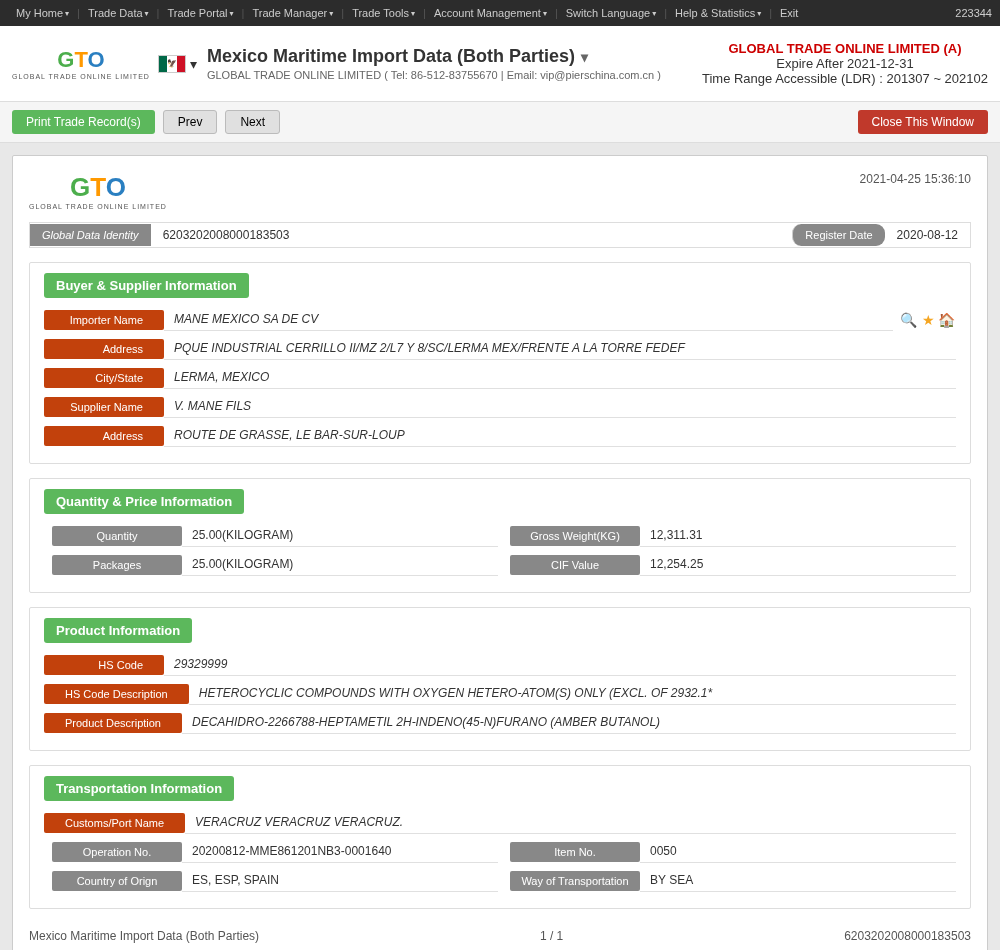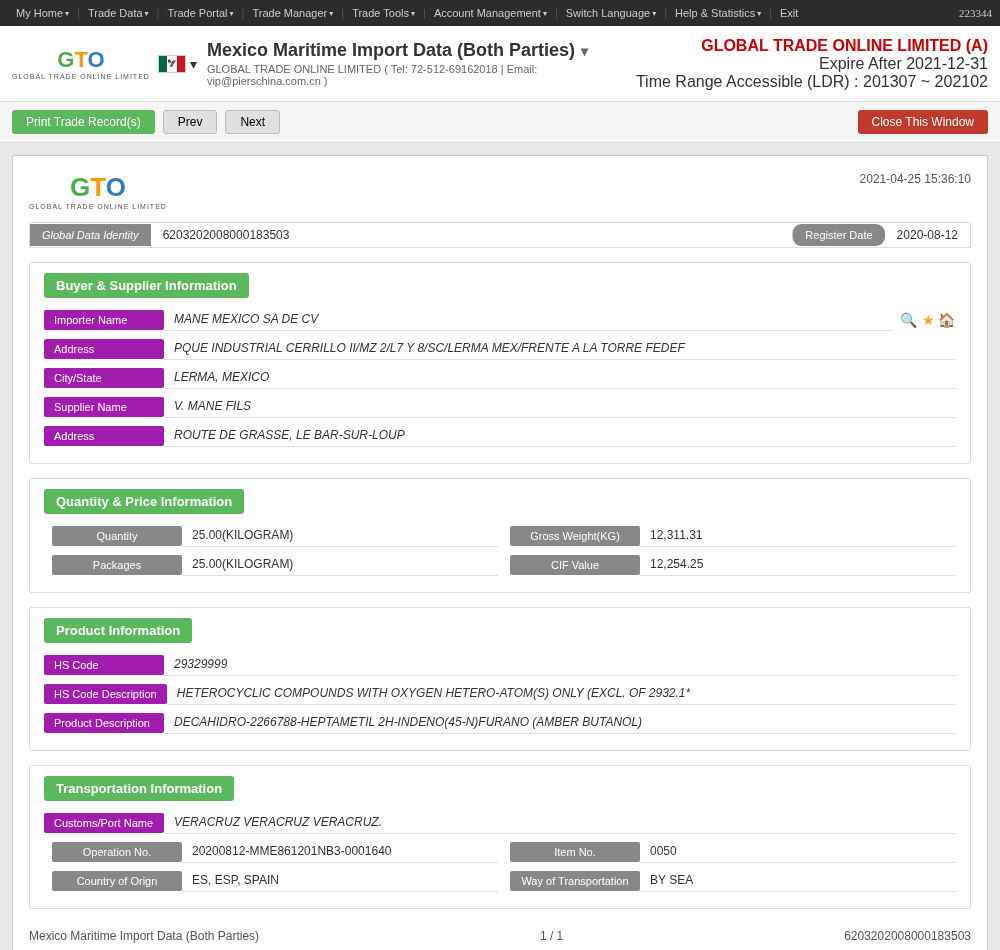--- a/index.html
+++ b/index.html
@@ -2,40 +2,40 @@
 <html><head>
   <meta charset="utf-8">
   <style>
     * { box-sizing: border-box; margin: 0; padding: 0; }
     body { font-family: Arial, sans-serif; font-size: 12px; background: #e8e8e8; color: #333; width: 1000px; }
 
     
     .top-nav { background: #2c2c2c; color: #ccc; display: flex; align-items: center; height: 26px; padding: 0 8px; font-size: 11px; }
     .top-nav .nav-item { padding: 0 8px; cursor: pointer; display: flex; align-items: center; gap: 2px; }
     .top-nav .separator { color: #555; }
-    .top-nav .account-num { margin-left: auto; color: #ccc; font-family: Liberation Serif, serif; }
+    .top-nav .account-num { margin-left: auto; color: #ccc; }
     .dropdown-arrow { font-size: 8px; }
 
     
     .header { background: #fff; display: flex; align-items: center; padding: 8px 12px; border-bottom: 1px solid #ddd; height: 76px; }
     .logo-area { display: flex; align-items: center; gap: 6px; }
     .logo-g { color: #4cae4c; }
     .logo-t { color: #f90; }
     .logo-o { color: #2a7fc1; }
     .flag-area { display: flex; align-items: center; gap: 4px; margin-left: 8px; }
     .flag { width: 28px; height: 18px; display: inline-flex; overflow: hidden; border: 1px solid #ccc; }
     .flag-green { background: #006847; flex: 1; }
     .flag-white { background: #fff; flex: 1; display: flex; align-items: center; justify-content: center; }
     .flag-red { background: #ce1126; flex: 1; }
     .flag-eagle { font-size: 8px; }
     .title-area { margin-left: 10px; flex: 1; }
     .title-main { font-size: 18px; font-weight: bold; color: #333; display: flex; align-items: center; gap: 6px; }
     .title-main .arrow { color: #666; font-size: 14px; cursor: pointer; }
     .title-sub { font-size: 11px; color: #666; margin-top: 2px; }
-    .account-info { text-align: right; font-size: 16px; }
+    .account-info { text-align: center; font-size: 13px; }
     .account-name { color: #c00; font-weight: bold; }
     .account-expire { color: #333; }
     .account-ldr { color: #333; }
 
     
     .toolbar { background: #f5f5f5; padding: 8px 12px; display: flex; align-items: center; gap: 8px; border-bottom: 1px solid #ddd; }
     .btn-print { background: #5cb85c; color: #fff; border: none; padding: 5px 14px; border-radius: 3px; cursor: pointer; font-size: 12px; }
     .nav-btn { background: #e0e0e0; border: 1px solid #bbb; padding: 4px 14px; border-radius: 3px; cursor: pointer; font-size: 12px; }
     .btn-close { background: #c0392b; color: #fff; border: none; padding: 5px 14px; border-radius: 3px; cursor: pointer; font-size: 12px; margin-left: auto; }
 
@@ -61,21 +61,21 @@
     .id-value2 { padding: 5px 12px; font-size: 12px; background: #fff; }
 
     
     .section-header { background: #5cb85c; color: #fff; padding: 5px 12px; border-radius: 3px; font-size: 13px; font-weight: bold; display: inline-block; margin-bottom: 10px; }
 
     
     .info-section { border: 1px solid #ddd; padding: 10px 14px; margin-bottom: 14px; border-radius: 2px; }
 
     
     .field-row { display: flex; align-items: center; margin-bottom: 6px; }
-    .field-label { background: #a21caf; color: #fff; padding: 4px 10px; font-size: 11px; min-width: 120px; text-align: left; border-radius: 2px; white-space: nowrap; }
+    .field-label { background: #c2410c; color: #fff; padding: 4px 21px; font-size: 11px; min-width: 120px; text-align: right; border-radius: 2px; white-space: nowrap; }
     .field-value { padding: 4px 10px; font-size: 12px; flex: 1; border-bottom: 1px solid #e0e0e0; font-style: italic; }
     .field-icons { display: flex; gap: 4px; margin-left: 8px; }
     .icon-search { color: #555; cursor: pointer; font-size: 14px; }
     .icon-star { color: #f5a623; cursor: pointer; font-size: 14px; }
     .icon-home { color: #c00; cursor: pointer; font-size: 14px; }
 
     
     .field-row-2col { display: flex; align-items: center; gap: 12px; margin-bottom: 6px; padding-left: 8px; }
     .field-col { display: flex; align-items: center; flex: 1; }
     .field-label-sm { background: #888; color: #fff; padding: 4px 10px; font-size: 11px; min-width: 130px; text-align: center; border-radius: 2px; white-space: nowrap; }
@@ -151,21 +151,21 @@
         </div>
       <div class="flag-red"></div>
     </div>
     <span style="font-size:14px; cursor:pointer;">▾</span>
   </div>
   <div class="title-area">
     <div class="title-main">
       <span>Mexico Maritime Import Data (Both Parties)</span>
       <span class="arrow">▾</span>
     </div>
-    <div class="title-sub">GLOBAL TRADE ONLINE LIMITED ( Tel: 72-512-69162018 | Email: vip@pierschina.com.cn )</div>
+    <div class="title-sub">GLOBAL TRADE ONLINE LIMITED ( Tel: 86-512-83755670 | Email: vip@pierschina.com.cn )</div>
   </div>
   <div class="account-info">
     <div class="account-name">GLOBAL TRADE ONLINE LIMITED (A)</div>
     <div class="account-expire">Expire After 2021-12-31</div>
     <div class="account-ldr">Time Range Accessible (LDR) : 201307 ~ 202102</div>
   </div>
 </div>
 
 <div class="toolbar">
   <button class="btn-print">Print Trade Record(s)</button>

